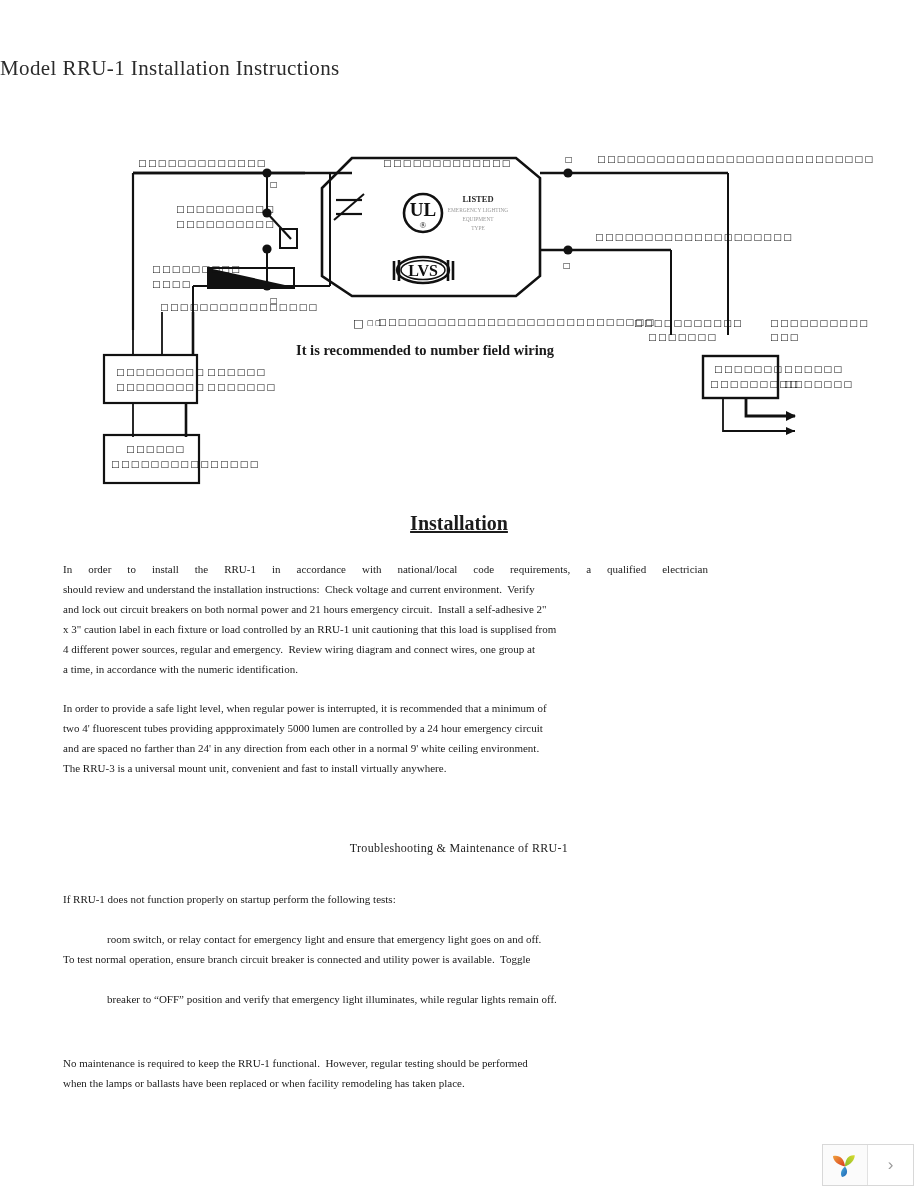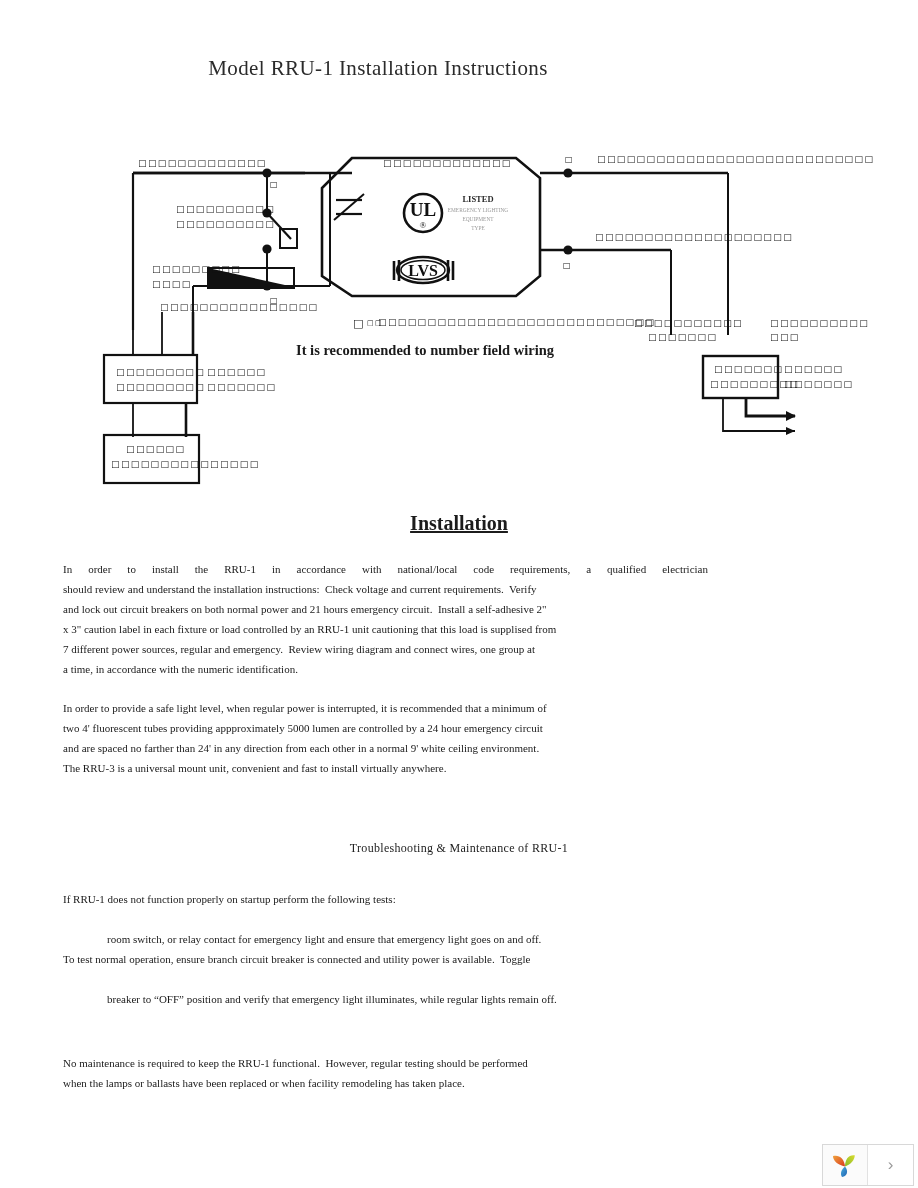--- a/index.html
+++ b/index.html
@@ -15,25 +15,23 @@
     color: #1a1a1a;
     overflow: hidden;
   }
 
   
   .doc-title {
     position: absolute;
     left: 0;
     top: 56px;
     width: 740px;
-    text-align: center;
     font-size: 21px;
     letter-spacing: 0.4px;
     color: #2b2b2b;
-    padding-left: 8px;
   }
 
   
   .diagram {
     position: absolute;
     left: 0;
     top: 140px;
     width: 918px;
     height: 360px;
   }
@@ -244,24 +242,24 @@
 
   <text x="296" y="215" font-family="Liberation Serif, serif" font-size="14.5" font-weight="bold" fill="#1a1a1a">It is recommended to number field wiring</text>
 
 </svg>
 </div>
 
 <div class="section-heading heading-installation">Installation</div>
 
 <div class="body-block p-install-a">
   <span class="line line-justify">In order to install the RRU-1 in accordance with national/local code requirements, a qualified electrician</span>
-  <span class="line line-left">should review and understand the installation instructions:  Check voltage and current requirements.  Verify</span>
+  <span class="line line-left">should review and understand the installation instructions:  Check voltage and current environment.  Verify</span>
   <span class="line line-left">and lock out circuit breakers on both normal power and 21 hours emergency circuit.  Install a self-adhesive 2"</span>
   <span class="line line-left">x 3" caution label in each fixture or load controlled by an RRU-1 unit cautioning that this load is supplised from</span>
-  <span class="line line-left">7 different power sources, regular and emergency.  Review wiring diagram and connect wires, one group at</span>
+  <span class="line line-left">4 different power sources, regular and emergency.  Review wiring diagram and connect wires, one group at</span>
   <span class="line line-center">a time, in accordance with the numeric identification.</span>
 </div>
 
 <div class="body-block p-install-b">
   <span class="line line-left">In order to provide a safe light level, when regular power is interrupted, it is recommended that a minimum of</span>
   <span class="line line-left">two 4' fluorescent tubes providing appproximately 5000 lumen are controlled by a 24 hour emergency circuit</span>
   <span class="line line-left">and are spaced no farther than 24' in any direction from each other in a normal 9' white ceiling environment.</span>
   <span class="line line-center">The RRU-3 is a universal mount unit, convenient and fast to install virtually anywhere.</span>
 </div>
 

